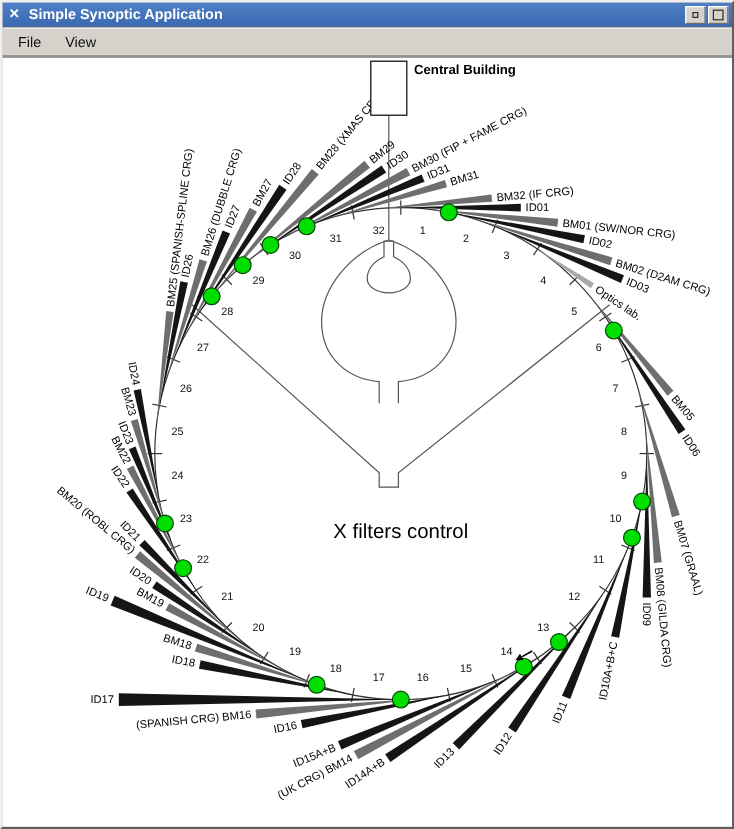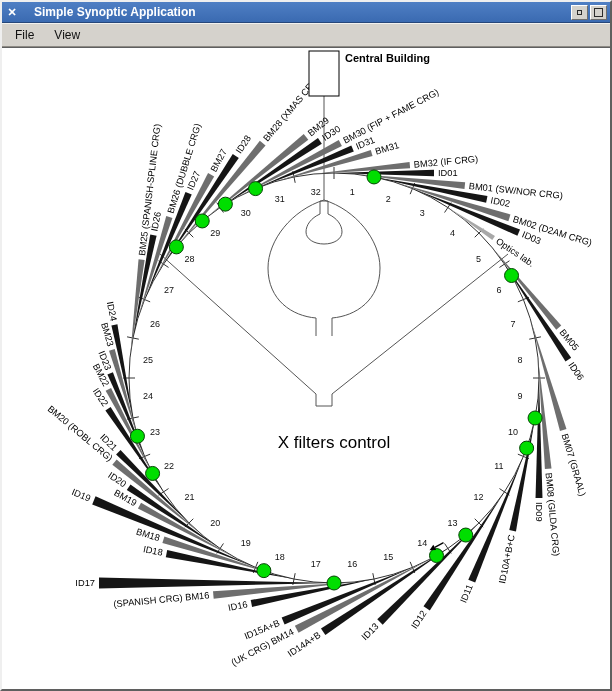--- a/index.html
+++ b/index.html
@@ -13,21 +13,21 @@
   }
   .titlebar{
     height:20px;flex:0 0 20px;display:flex;align-items:center;
     padding:0 3px;gap:5px;color:#ffffff;font-size:12px;font-weight:bold;
     border-bottom:1px solid #26477a;
   }
   .tb-icon{
     width:14px;height:14px;flex:0 0 14px;display:flex;align-items:center;justify-content:center;
     color:#ffffff;font-size:11px;font-weight:bold;line-height:14px;
   }
-  .tb-title{white-space:nowrap;overflow:hidden;text-overflow:ellipsis;margin-left:10px;}
+  .tb-title{white-space:nowrap;overflow:hidden;text-overflow:ellipsis;}
   .tb-right{margin-left:auto;display:flex;gap:2px;}
   .tb-btn{
     width:17px;height:15px;display:flex;align-items:center;justify-content:center;
     background:#d5d2cc;border:1px solid;border-color:#ffffff #6e6e6e #6e6e6e #ffffff;
     box-sizing:border-box;cursor:pointer;
   }
   .sq-s{width:5px;height:5px;border:1px solid #2b2b2b;box-sizing:border-box;}
   .sq-l{width:9px;height:9px;border:1px solid #2b2b2b;box-sizing:border-box;}
   .menubar{
     height:22px;flex:0 0 22px;display:flex;align-items:center;

